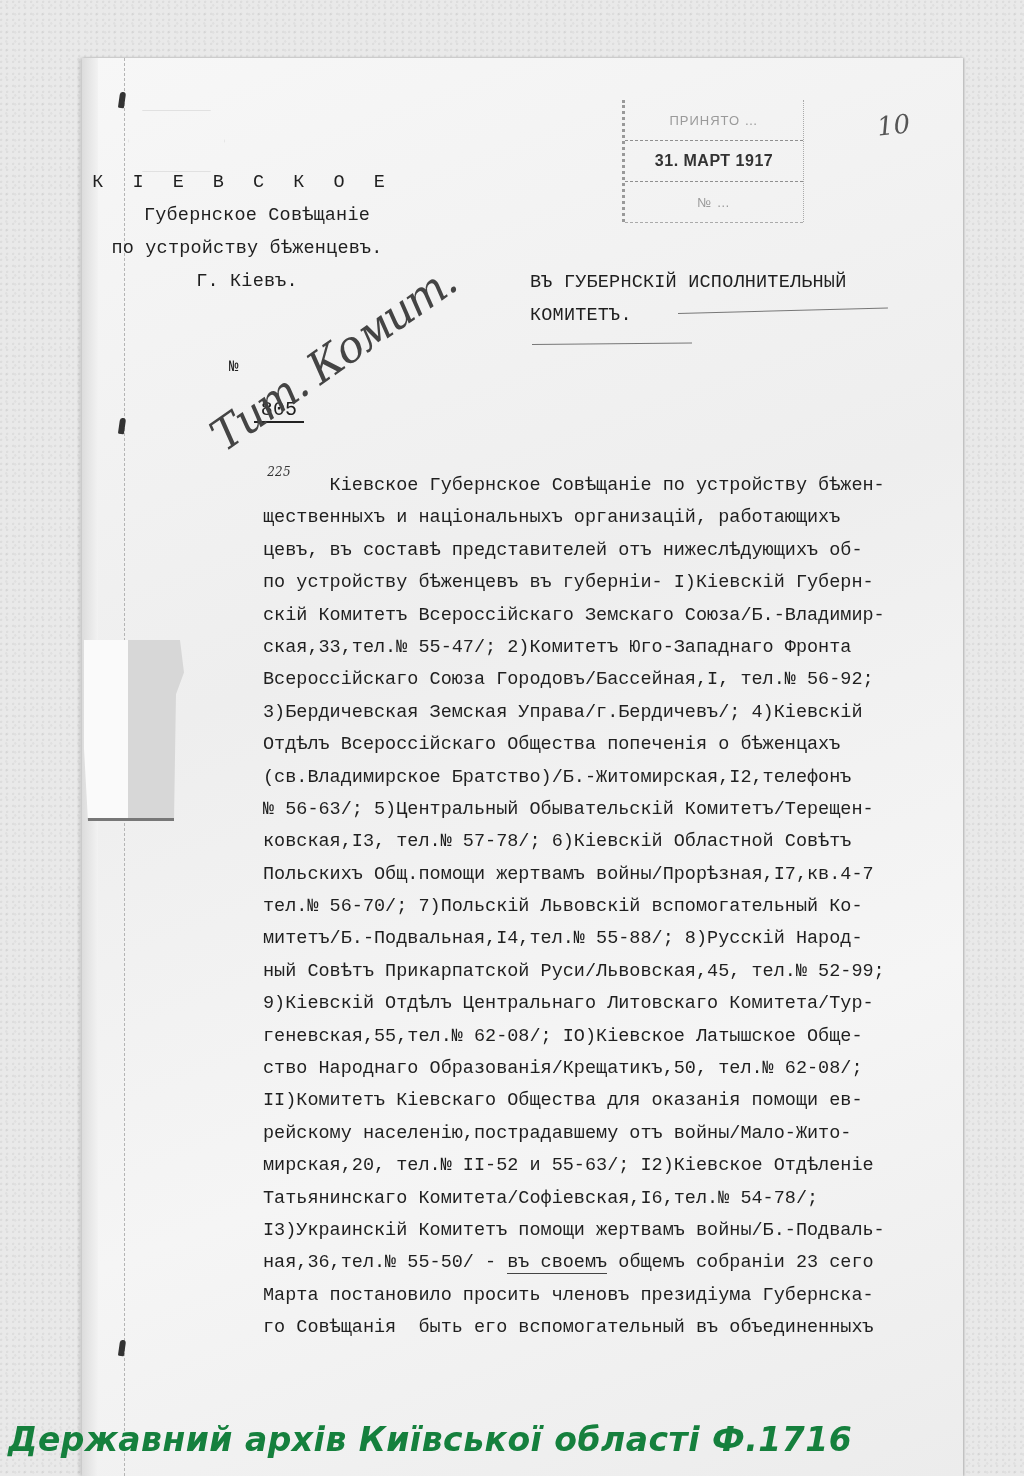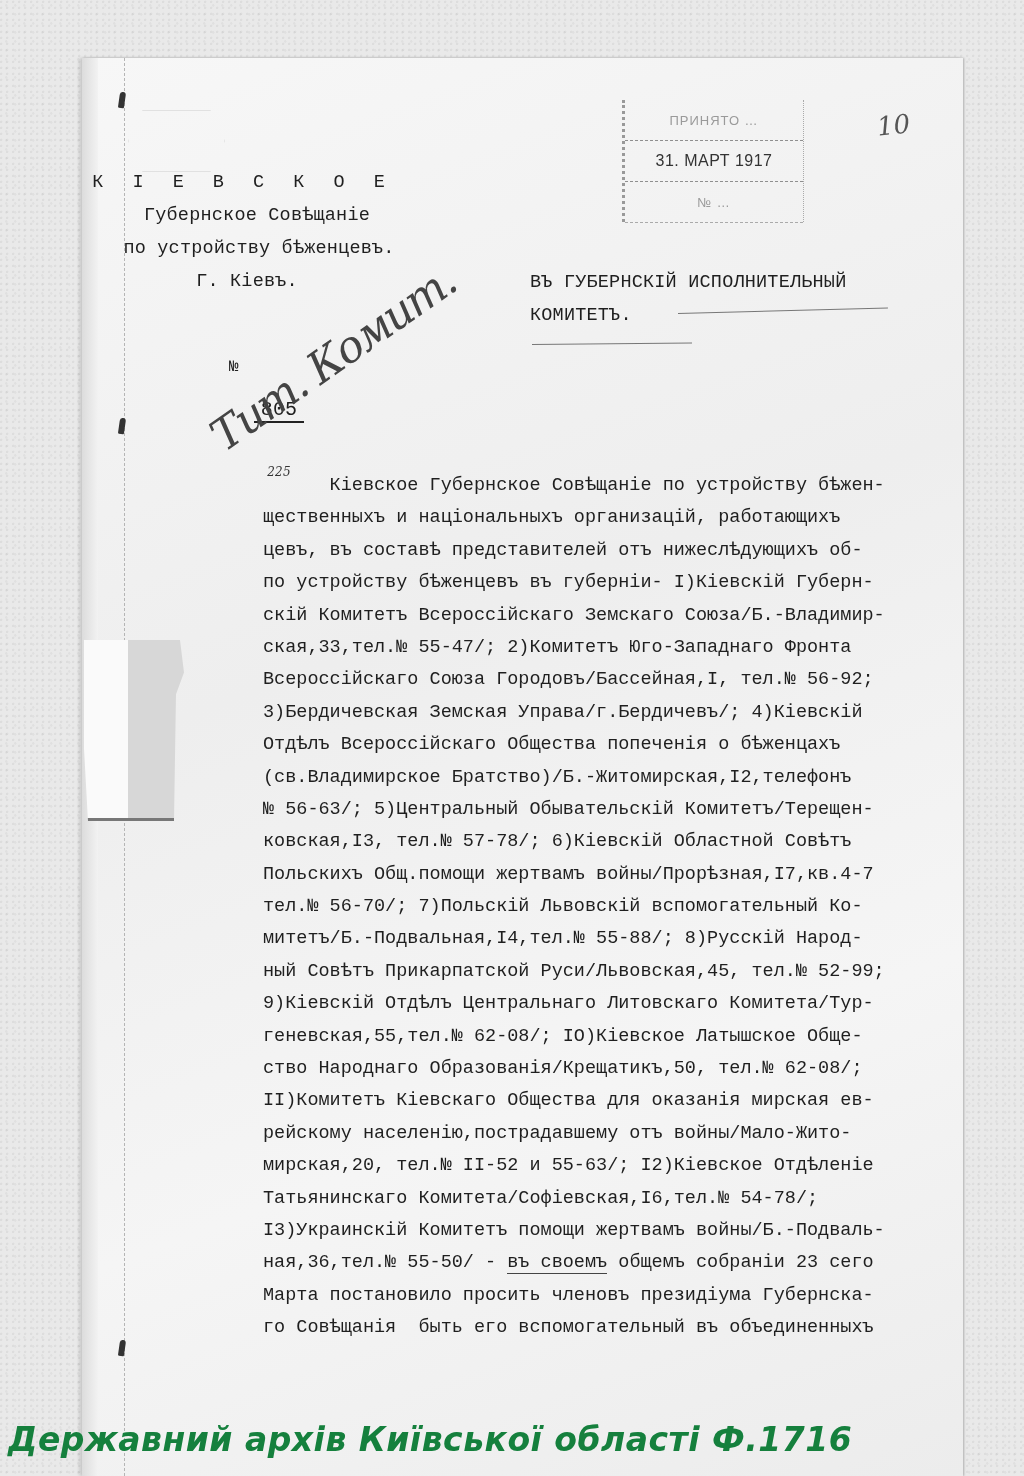--- a/index.html
+++ b/index.html
@@ -40,21 +40,21 @@
     }
     .typed { position: absolute; color: #1f1f1f; font-size: 18.5px; white-space: pre; letter-spacing: 0.2px; }
     .hdr-line { text-align: center; width: 330px; }
     .spaced { letter-spacing: 9px; }
     .stamp {
       position: absolute; left: 540px; top: 42px; width: 178px; height: 122px;
       border-left: 3px dotted #999; border-right: 1px dotted #aaa;
     }
     .stamp-row { height: 40px; border-bottom: 1px dashed #8f8f8f; display: flex; align-items: center; justify-content: center;
       font-family: "Liberation Sans", sans-serif; color: #9a9a9a; font-size: 13px; letter-spacing: 1px; }
-    .stamp-row.date { color: #333; font-size: 16px; font-weight: normal; letter-spacing: 0.5px; text-align: center; }
+    .stamp-row.date { color: #333; font-size: 16px; font-weight: bold; letter-spacing: 0.5px; text-align: center; }
     .stamp-row:last-child { border-bottom: 1px dashed #aaa; }
     .folio { position: absolute; left: 795px; top: 52px; font-family: "DejaVu Serif", serif; font-style: italic;
       font-size: 26px; color: #555; transform: rotate(-6deg); }
     .handnum { font-family: "DejaVu Serif", serif; font-style: italic; font-size: 19px; color: #333; }
     .no-line { position: absolute; left: 147px; top: 300px; }
     .no-fraction { position: absolute; left: 172px; top: 298px; width: 50px; text-align: center; }
     .no-top { border-bottom: 2px solid #222; font-size: 20px; }
     .no-bottom { font-family: "DejaVu Serif", serif; font-style: italic; font-size: 12px; color: #333; }
     .sign-line { position: absolute; height: 1px; background: #777; transform-origin: left center; }
     .resolution {
@@ -76,21 +76,21 @@
   <div class="binding-edge"></div>
   <div class="binding-fold"></div>
   <div class="staple" style="top:34px"></div>
   <div class="staple" style="top:360px"></div>
   <div class="staple" style="top:1282px"></div>
   <div class="torn-patch"></div>
   <div class="watermark"></div>
 
   <div class="typed hdr-line spaced" style="left:-4px; top:114px;">К І Е В С К О Е</div>
   <div class="typed hdr-line" style="left:10px; top:147px;">Губернское Совѣщаніе</div>
-  <div class="typed hdr-line" style="left:12px; top:180px;">по устройству бѣженцевъ.</div>
+  <div class="typed hdr-line" style="left:0; top:180px;">по устройству бѣженцевъ.</div>
   <div class="typed hdr-line" style="left:0px; top:213px;">Г. Кіевъ.</div>
 
   <div class="typed no-line" style="font-size:16px;">№</div>
   <div class="typed no-fraction">
     <div class="no-top">805</div>
     <div class="no-bottom">225</div>
   </div>
 
   <div class="stamp">
     <div class="stamp-row">ПРИНЯТО …</div>
@@ -119,21 +119,21 @@
     <div class="ln">(св.Владимирское Братство)/Б.-Житомирская,I2,телефонъ</div>
     <div class="ln">№ 56-63/; 5)Центральный Обывательскій Комитетъ/Терещен-</div>
     <div class="ln">ковская,I3, тел.№ 57-78/; 6)Кіевскій Областной Совѣтъ</div>
     <div class="ln">Польскихъ Общ.помощи жертвамъ войны/Прорѣзная,I7,кв.4-7</div>
     <div class="ln">тел.№ 56-70/; 7)Польскій Львовскій вспомогательный Ко-</div>
     <div class="ln">митетъ/Б.-Подвальная,I4,тел.№ 55-88/; 8)Русскій Народ-</div>
     <div class="ln">ный Совѣтъ Прикарпатской Руси/Львовская,45, тел.№ 52-99;</div>
     <div class="ln">9)Кіевскій Отдѣлъ Центральнаго Литовскаго Комитета/Тур-</div>
     <div class="ln">геневская,55,тел.№ 62-08/; IO)Кіевское Латышское Обще-</div>
     <div class="ln">ство Народнаго Образованія/Крещатикъ,50, тел.№ 62-08/;</div>
-    <div class="ln">II)Комитетъ Кіевскаго Общества для оказанія мирская ев-</div>
+    <div class="ln">II)Комитетъ Кіевскаго Общества для оказанія помощи ев-</div>
     <div class="ln">рейскому населенію,пострадавшему отъ войны/Мало-Жито-</div>
     <div class="ln">мирская,20, тел.№ II-52 и 55-63/; I2)Кіевское Отдѣленіе</div>
     <div class="ln">Татьянинскаго Комитета/Софіевская,I6,тел.№ 54-78/;</div>
     <div class="ln">I3)Украинскій Комитетъ помощи жертвамъ войны/Б.-Подваль-</div>
     <div class="ln"><span>ная,36,тел.№ 55-50/ - </span><span class="underline">въ своемъ</span><span> общемъ собраніи 23 сего</span></div>
     <div class="ln">Марта постановило просить членовъ президіума Губернска-</div>
     <div class="ln">го Совѣщанія  быть его вспомогательный въ объединенныхъ</div>
   </div>
 </div>
 

